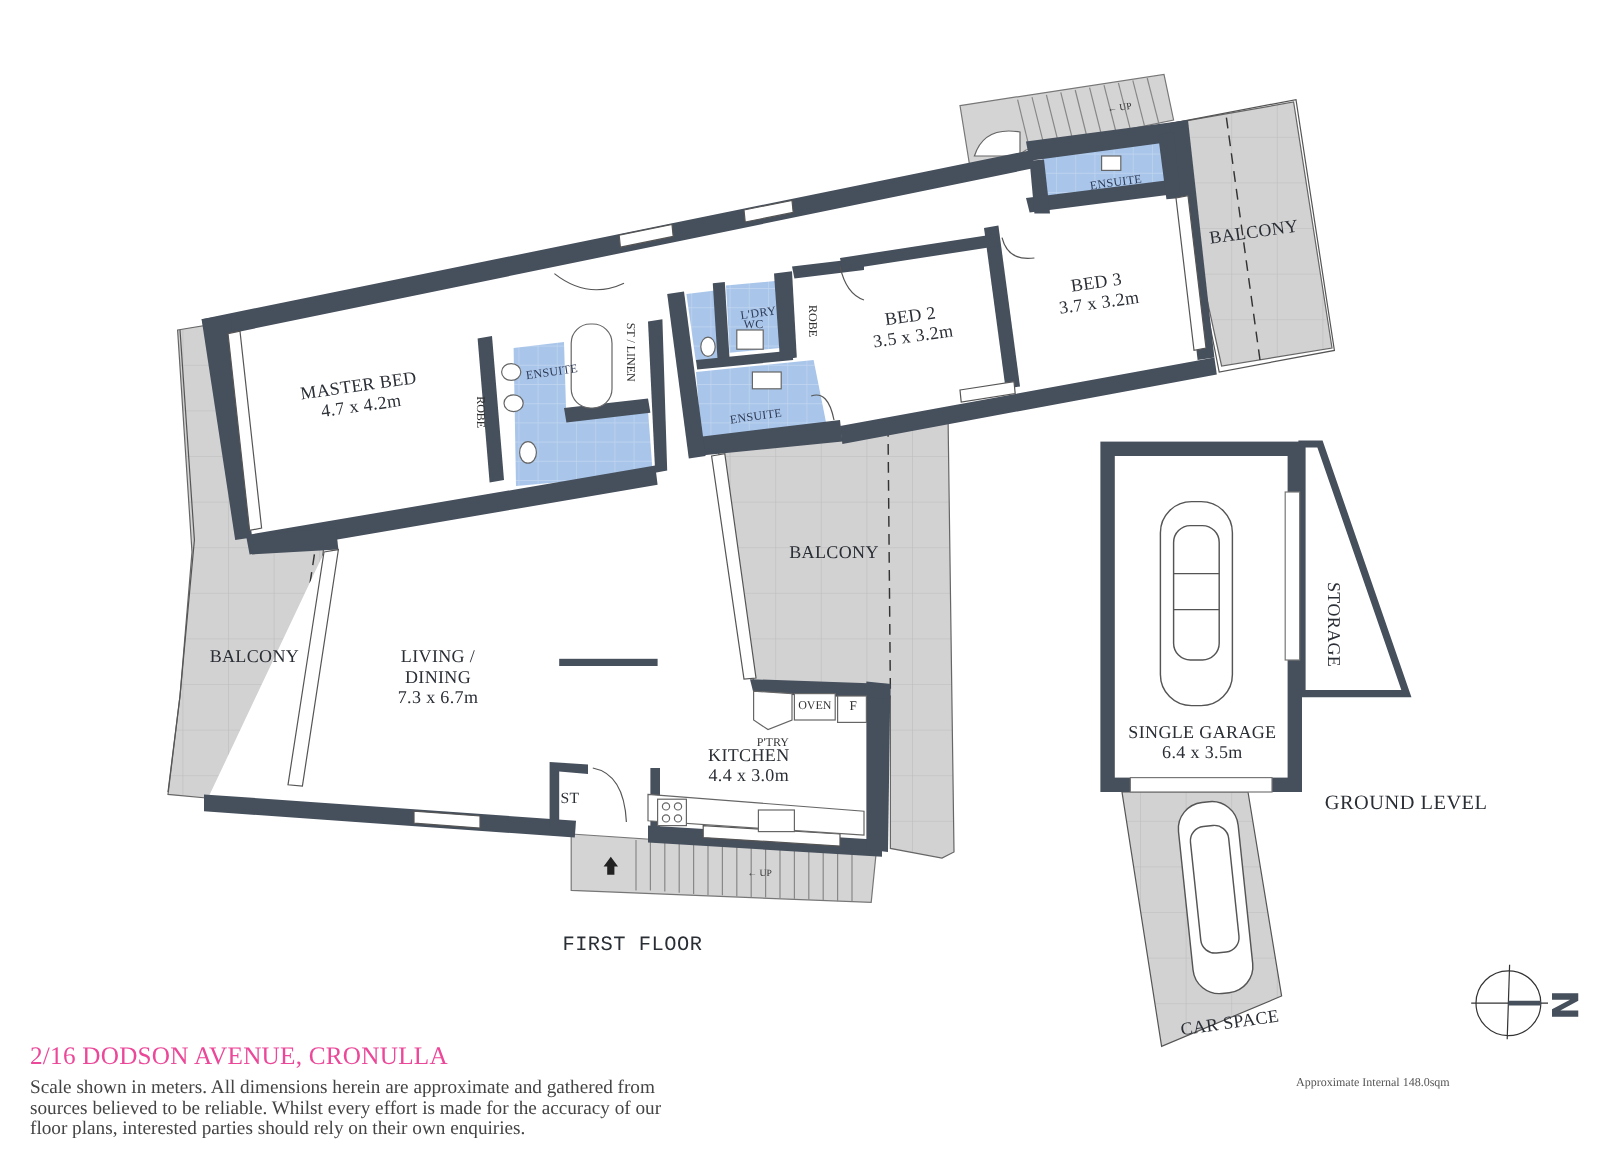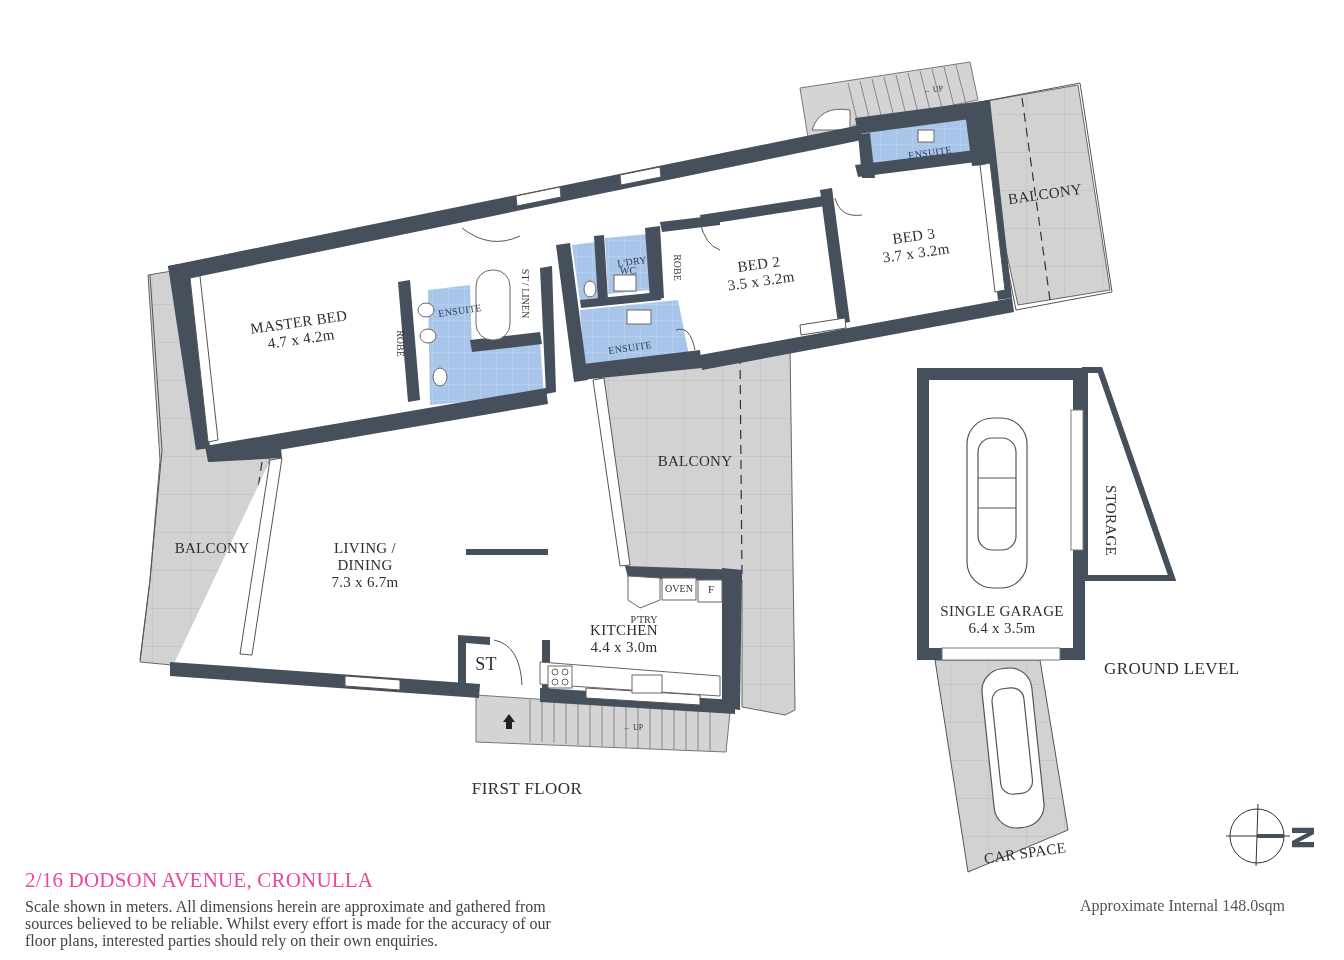--- a/index.html
+++ b/index.html
@@ -6,21 +6,21 @@
   body{width:1344px;height:960px;position:relative;overflow:hidden;font-family:"DejaVu Serif","Liberation Serif",serif;color:#2b2f36;}
   svg.plan{position:absolute;left:0;top:0;}
   .lbl{position:absolute;text-align:center;white-space:nowrap;color:#2a2e35;font-family:"Liberation Serif","DejaVu Serif",serif;}
   .room{font-size:15px;line-height:17px;letter-spacing:0.3px;}
   .room .dim{display:block;}
   .small{font-size:10px;letter-spacing:0.3px;color:#2e3a55;}
   .tiny{font-size:10px;color:#333;}
   .level{font-size:17px;letter-spacing:0.4px;}
   .title{position:absolute;left:25px;top:868px;font-size:21px;font-family:"Liberation Serif","DejaVu Serif",serif;color:#ec4899;letter-spacing:0.2px;}
   .disclaimer{position:absolute;left:25px;top:898px;width:560px;font-size:16px;line-height:17px;color:#444;font-family:"Liberation Serif","DejaVu Serif",serif;}
-  .area{position:absolute;left:1080px;top:897px;font-size:16px;color:#555;font-family:"Liberation Serif","DejaVu Serif",serif;}
+  .area{position:absolute;left:1080px;top:897px;font-size:10px;color:#555;font-family:"Liberation Serif","DejaVu Serif",serif;}
   .rot-90{transform:rotate(90deg);}
   .rot-m8{transform:rotate(-8deg);}
 </style>
 </head>
 <body>
 
 <svg class="plan" width="1344" height="960" viewBox="0 0 1344 960">
   <defs>
     <pattern id="tiles" width="38" height="38" patternUnits="userSpaceOnUse">
       <rect width="38" height="38" fill="#d2d2d2"></rect>
@@ -263,27 +263,27 @@
 <div class="lbl room rot-m8" style="left:970px;top:845px;width:110px;">CAR SPACE</div>
 
 <div class="lbl small rot-m8" style="left:430px;top:305px;width:60px;">ENSUITE</div>
 <div class="lbl small rot-m8" style="left:600px;top:342px;width:60px;">ENSUITE</div>
 <div class="lbl small rot-m8" style="left:900px;top:147px;width:60px;">ENSUITE</div>
 <div class="lbl tiny rot-90" style="left:380px;top:338px;width:40px;">ROBE</div>
 <div class="lbl tiny rot-90" style="left:657px;top:262px;width:40px;">ROBE</div>
 <div class="lbl tiny rot-90" style="left:490px;top:288px;width:70px;">ST / LINEN</div>
 <div class="lbl small" style="left:572px;top:265px;width:24px;margin-left:44px;">WC</div>
 <div class="lbl small rot-m8" style="left:612px;top:256px;width:40px;">L'DRY</div>
-<div class="lbl room" style="left:473px;top:656px;width:26px;font-size:18px;">ST</div>
+<div class="lbl room" style="left:462px;top:656px;width:26px;font-size:13px;">ST</div>
 <div class="lbl tiny" style="left:628px;top:614px;width:32px;">P'TRY</div>
 <div class="lbl tiny" style="left:662px;top:583px;width:34px;">OVEN</div>
 <div class="lbl tiny" style="left:700px;top:583px;width:22px;font-size:11px;">F</div>
 <div class="lbl tiny" style="left:618px;top:723px;width:30px;font-size:8px;">← <span>UP</span></div>
 <div class="lbl tiny rot-m8" style="left:918px;top:85px;width:30px;font-size:8px;">← <span>UP</span></div>
 
-<div class="lbl level" style="left:468px;top:779px;width:118px;">FIRST FLOOR</div>
+<div class="lbl level" style="left:468px;top:779px;width:118px;font-family:Liberation Mono, monospace;">FIRST FLOOR</div>
 <div class="lbl level" style="left:1104px;top:659px;width:135px;">GROUND LEVEL</div>
 
 <div class="lbl" style="left:1290px;top:820px;font-size:30px;font-weight:bold;color:#464f5c;font-family:'DejaVu Sans',sans-serif;transform:rotate(90deg);">N</div>
 
 <div class="title">2/16 DODSON AVENUE, CRONULLA</div>
 <div class="disclaimer">Scale shown in meters. All dimensions herein are approximate  and gathered from sources believed to be reliable. Whilst every effort is made for the accuracy of our floor plans, interested parties should rely on their own enquiries.</div>
 <div class="area">Approximate Internal 148.0sqm</div>
 
 </body></html>

